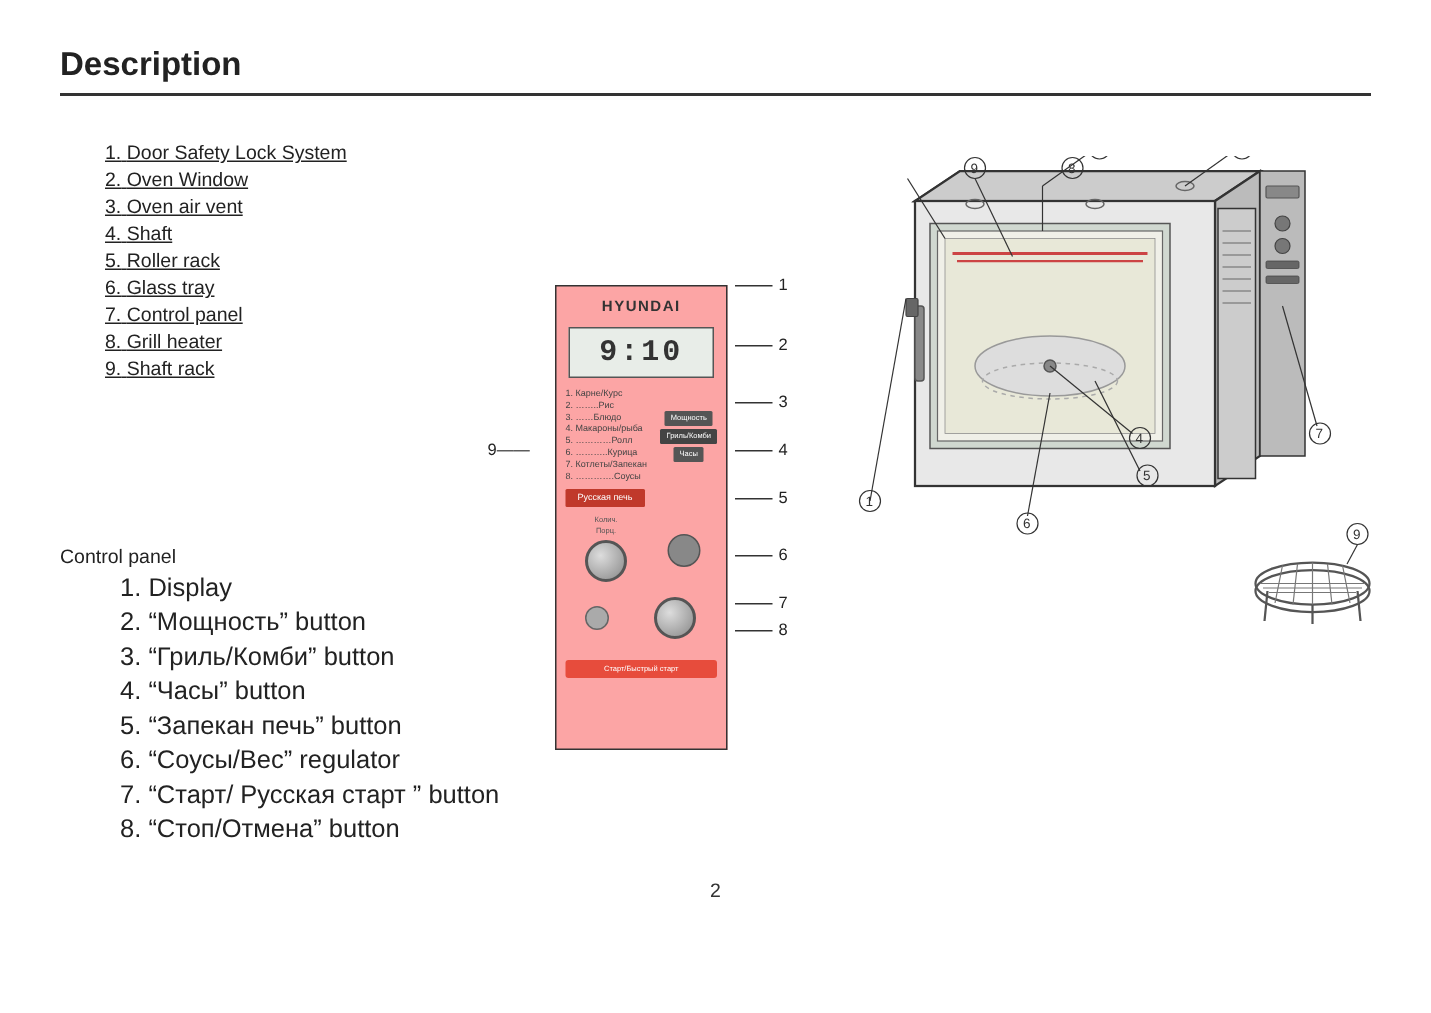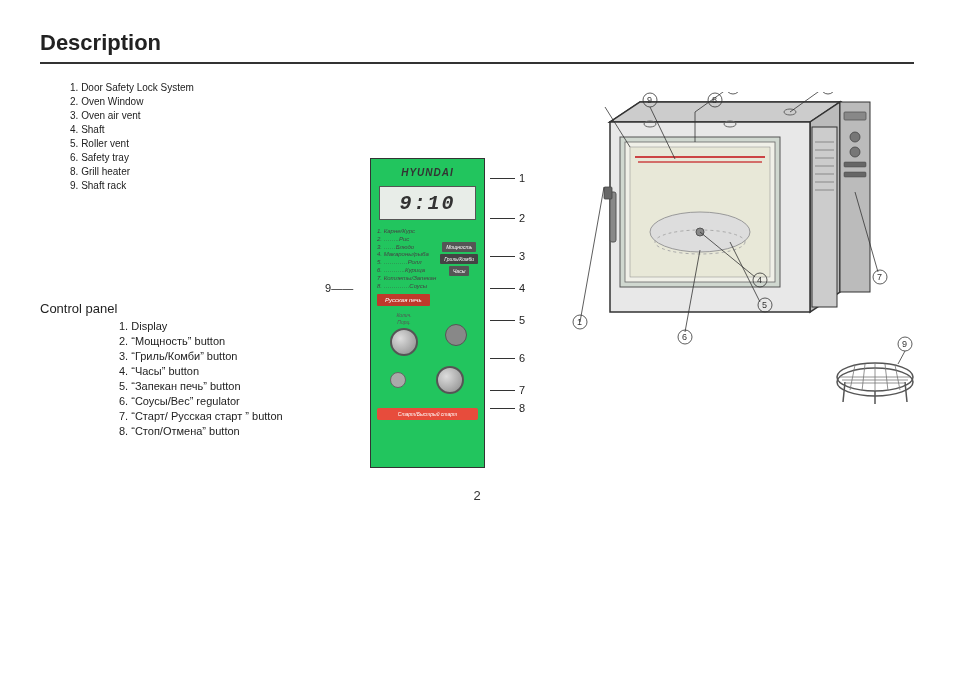--- a/index.html
+++ b/index.html
@@ -16,80 +16,79 @@
       width: 954px;
       min-height: 675px;
       padding: 30px 40px 40px 40px;
       position: relative;
     }
     .title {
       font-size: 22px;
       font-weight: bold;
       border-bottom: 2px solid #333;
       padding-bottom: 6px;
-      margin-bottom: 18px;
+      margin-bottom: 30px;
     }
     .main-content {
       display: flex;
       flex-direction: row;
       gap: 0;
     }
     .left-section {
       width: 310px;
       flex-shrink: 0;
     }
     .numbered-list {
       list-style: none;
       padding: 0;
       margin: 0 0 30px 30px;
     }
     .numbered-list li {
       margin-bottom: 3px;
-      font-size: 10px;
+      font-size: 13px;
+      text-decoration: underline;
     }
     .control-panel-section {
       margin-top: 10px;
     }
     .control-panel-title {
       font-size: 13px;
       font-weight: normal;
       margin-bottom: 4px;
     }
     .control-list {
       list-style: none;
       padding: 0;
       margin: 0 0 0 40px;
     }
     .control-list li {
       margin-bottom: 3px;
-      font-size: 11px;
-      margin-left: 39px;
+      font-size: 17px;
     }
     .diagram-section {
       display: flex;
       flex-direction: row;
       flex: 1;
       position: relative;
       margin-left: 10px;
     }
     
     .panel-diagram {
       position: relative;
       width: 130px;
       margin-top: -20px;
       margin-left: 10px;
     }
     .panel-box {
       border: 1.5px solid #333;
       width: 115px;
       height: 310px;
       position: relative;
-      background: #22c55e;
-      margin-top: 16px;
-      font-style: italic;
+      background: #fca5a5;
+      margin-top: 36px;
     }
     .panel-brand {
       text-align: center;
       font-weight: bold;
       font-size: 10px;
       letter-spacing: 1px;
       margin-top: 8px;
       color: #333;
     }
     
@@ -195,22 +194,23 @@
   <div class="title">Description</div>
 
   <div class="main-content">
 
     <div class="left-section">
       <ol class="numbered-list">
         <li><span>1.</span> <span>Door Safety Lock System</span></li>
         <li><span>2.</span> <span>Oven Window</span></li>
         <li><span>3.</span> <span>Oven air vent</span></li>
         <li><span>4.</span> <span>Shaft</span></li>
-        <li><span>5.</span> <span>Roller vent</span></li>
-        <li><span>6.</span> <span>Safety tray</span></li>
+        <li><span>5.</span> <span>Roller rack</span></li>
+        <li><span>6.</span> <span>Glass tray</span></li>
+        <li><span>7.</span> <span>Control panel</span></li>
         <li><span>8.</span> <span>Grill heater</span></li>
         <li><span>9.</span> <span>Shaft rack</span></li>
       </ol>
 
       <div class="control-panel-section">
         <div style="height:80px;"></div>
         <div class="control-panel-title">Control panel</div>
         <ol class="control-list">
           <li><span>1.</span> <span>Display</span></li>
           <li><span>2.</span> <span>“Мощность” button</span></li>

